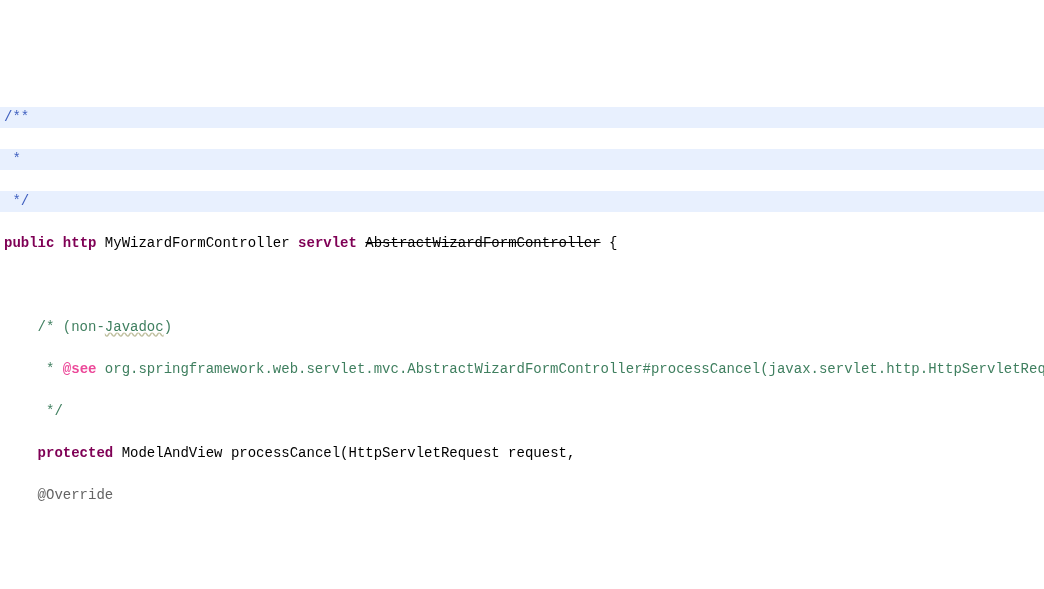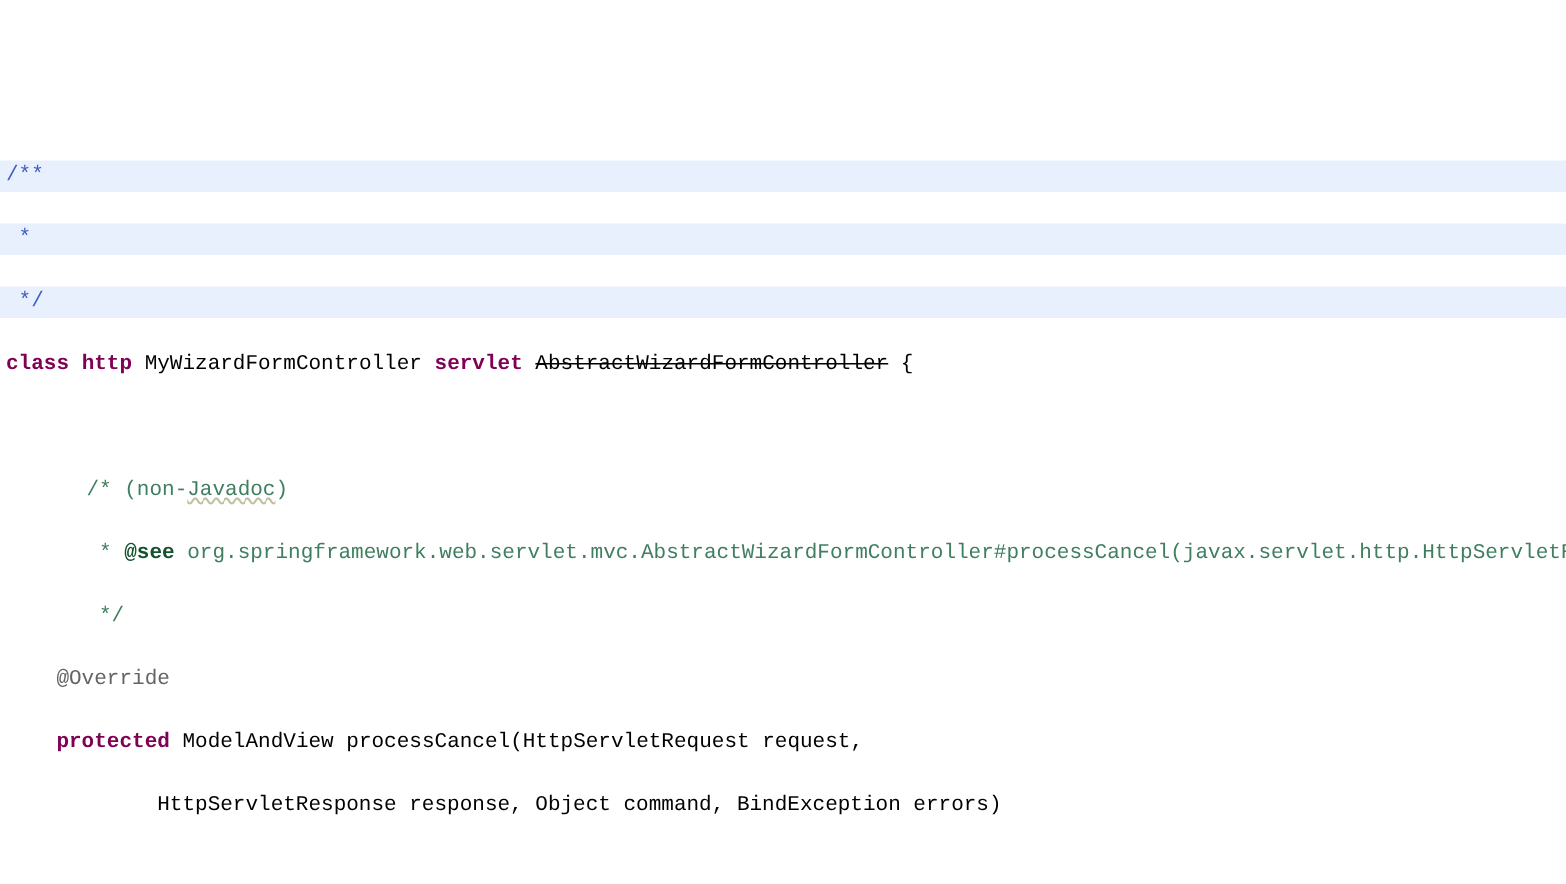--- a/index.html
+++ b/index.html
@@ -28,54 +28,52 @@
     }
     .javadoc {
       color: #3f5fbf;
     }
     .keyword {
       color: #7f0055;
       font-weight: bold;
     }
     .comment {
       color: #3f7f5f;
-      margin-left: 20px;
     }
     .annotation {
       color: #646464;
     }
     .strikethrough {
       text-decoration: line-through;
     }
     .wavy-underline {
       text-decoration: underline wavy #c0c0a0;
       text-decoration-skip-ink: none;
     }
     .javadoc-tag {
-      color: #14532d;
+      color: #ec4899;
       font-weight: bold;
     }
   </style>
 </head>
 <body>
 
 
 
 <div class="code-container">
 <div class="line highlight-line"><span class="javadoc">/**</span></div>
 <div class="line highlight-line"><span class="javadoc"> *</span></div>
 <div class="line highlight-line"><span class="javadoc"> */</span></div>
-<div class="line"><span class="keyword">class</span> <span class="keyword">http</span> <span>MyWizardFormController</span> <span class="keyword">servlet</span> <span class="strikethrough">AbstractWizardFormController</span><span> {</span></div>
+<div class="line"><span class="keyword">public</span> <span class="keyword">http</span> <span>MyWizardFormController</span> <span class="keyword">servlet</span> <span class="strikethrough">AbstractWizardFormController</span><span> {</span></div>
 <div class="line"> </div>
 <div class="line">    <span class="comment"><span>/* (non-</span><span class="wavy-underline">Javadoc</span><span>)</span></span></div>
 <div class="line">     <span class="comment">* <span class="javadoc-tag">@see</span><span> org.springframework.web.servlet.mvc.AbstractWizardFormController#processCancel(javax.servlet.http.HttpServletRequest, j</span></span></div>
 <div class="line"><span class="comment">     */</span></div>
+<div class="line">    <span class="keyword">protected</span> <span>ModelAndView</span> <span>processCancel</span><span>(HttpServletRequest request,</span></div>
 <div class="line">    <span class="annotation">@Override</span></div>
-<div class="line">    <span class="keyword">protected</span> <span>ModelAndView</span> <span>processCancel</span><span>(HttpServletRequest request,</span></div>
-<div class="line"><span>            HttpServletResponse response, Object command, BindException errors)</span></div>
 
 
 
 
 
 
 
 
 
 

